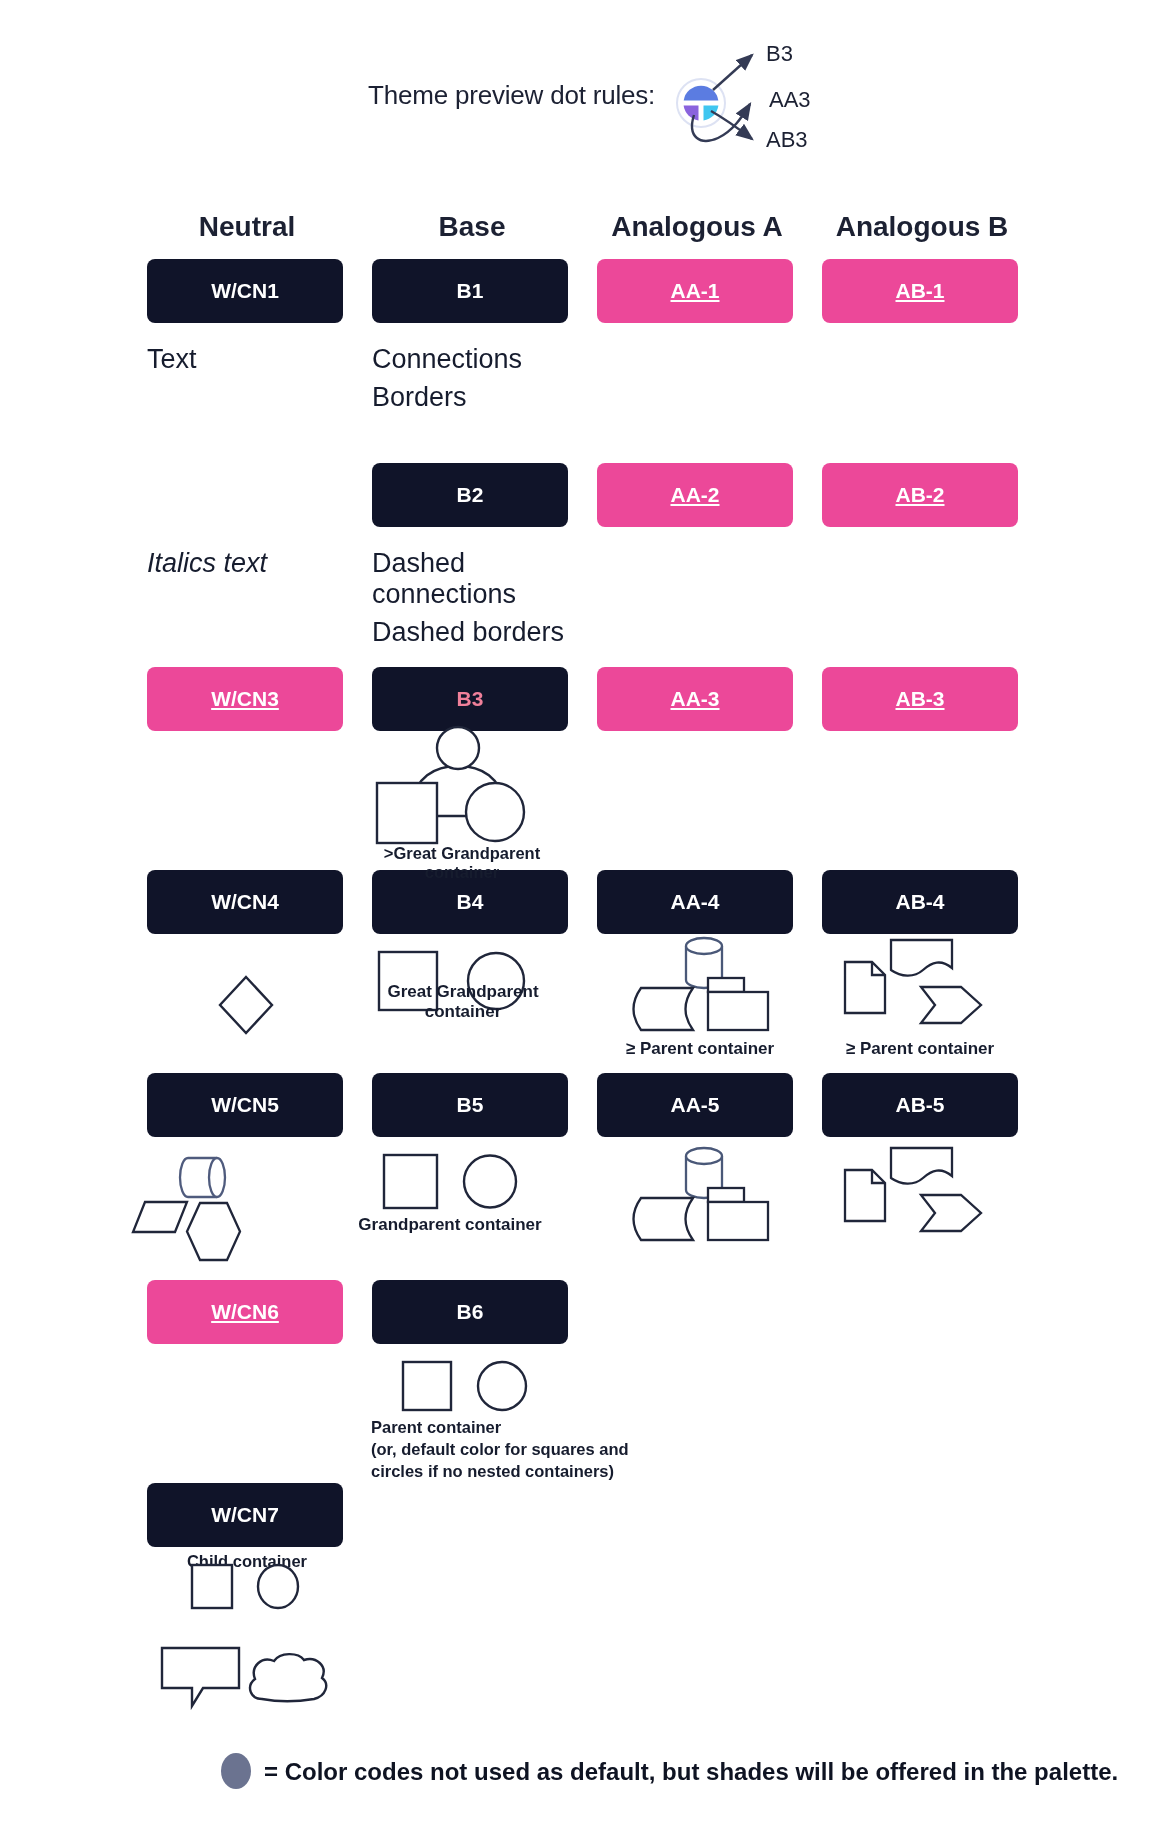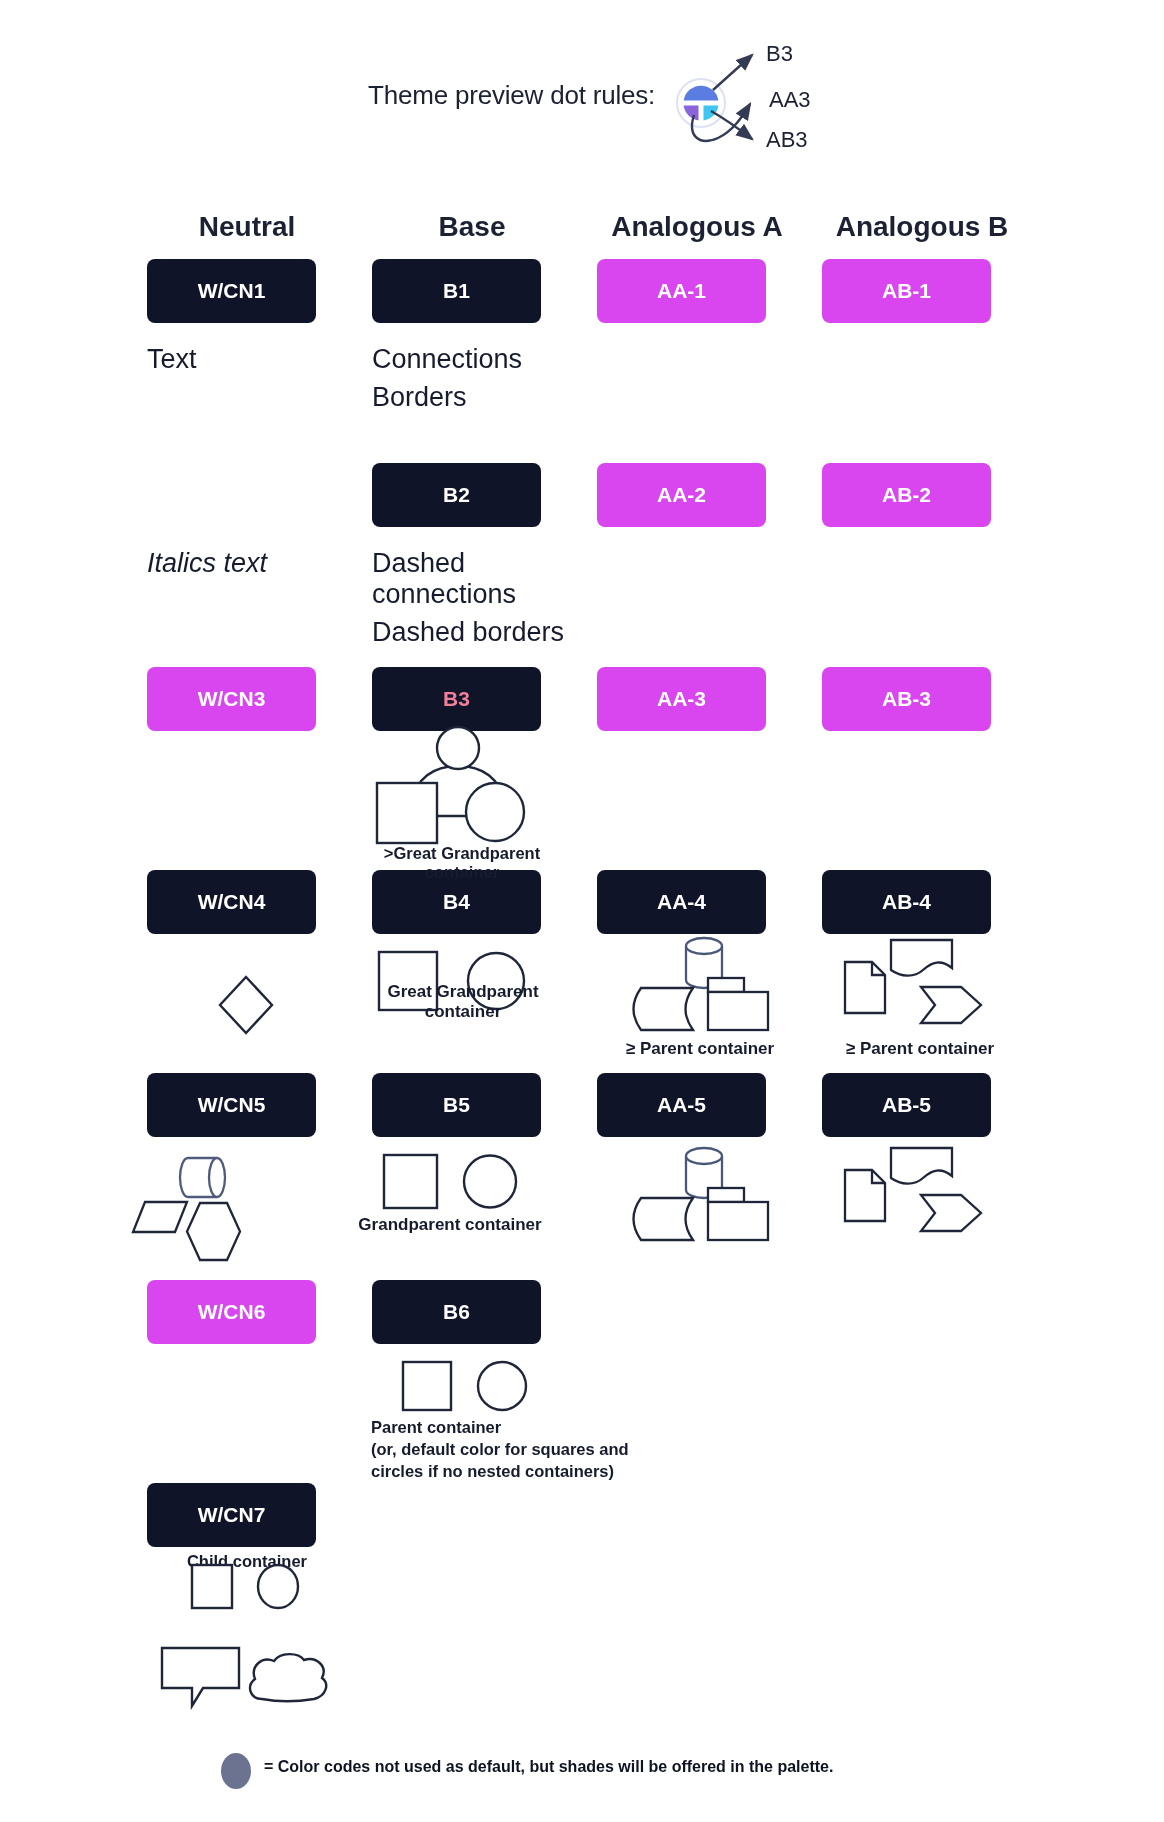--- a/index.html
+++ b/index.html
@@ -10,24 +10,24 @@
 
   .dot-svg{position:absolute;left:640px;top:20px;}
   .dlabel{position:absolute;font-size:22px;color:#1c2133;}
   #dl-b{left:766px;top:41px;}
   #dl-aa{left:769px;top:87px;}
   #dl-ab{left:766px;top:127px;}
 
   .col1{left:147px}.col2{left:372px}.col3{left:597px}.col4{left:822px}
   .hdr{position:absolute;top:211px;width:200px;text-align:center;font-weight:bold;font-size:28px;color:#1c2133;}
 
-  .btn{position:absolute;width:169px;height:64px;border-radius:8px;display:flex;align-items:center;
+  .btn{position:absolute;width:196px;height:64px;border-radius:8px;display:flex;align-items:center;
        justify-content:center;font-weight:bold;font-size:21px;color:#ffffff;}
   .v-dark{background:#101429;}
-  .v-gray{background:#d946ef;}
+  .v-gray{background:#ec4899;text-decoration:underline;}
   .v-accent{color:#f0809a;}
   .row1{top:259px}.row2{top:463px}.row3{top:667px}.row4{top:870px}.row5{top:1073px}.row6{top:1280px}.row7{top:1483px}
 
   .note{position:absolute;width:200px;font-weight:normal;font-size:27px;color:#161c2e;}
   .note-italic{font-style:italic;}
   #n-text{top:344px;}
   #n-conn{top:344px;}
   #n-conn .l2{margin-top:7px;}
   #n-italics{top:548px;}
   #n-dashed{top:548px;}
@@ -50,21 +50,21 @@
   #s-b6pair{left:401px;top:1360px;}
   #s-aa4{left:630px;top:936px;}
   #s-aa5{left:630px;top:1146px;}
   #s-ab4{left:843px;top:936px;}
   #s-ab5{left:843px;top:1144px;}
   #s-wcn5trio{left:126px;top:1150px;}
   #s-wcn7pair{left:190px;top:1563px;}
   #s-bubblecloud{left:158px;top:1644px;}
 
   .legend-dot{position:absolute;left:221px;top:1753px;width:30px;height:36px;border-radius:50%;background:#6b7390;}
-  .legend-text{position:absolute;left:264px;top:1758px;font-weight:bold;font-size:16px;color:#0e1322;}
+  .legend-text{position:absolute;left:264px;top:1758px;font-weight:bold;font-size:24px;color:#0e1322;}
 </style>
 </head>
 <body>
 
 <div class="canvas">
 
   <div class="title">Theme preview dot rules:</div>
 
   <svg class="dot-svg" width="140" height="140" viewBox="0 0 140 140">
     <defs>

